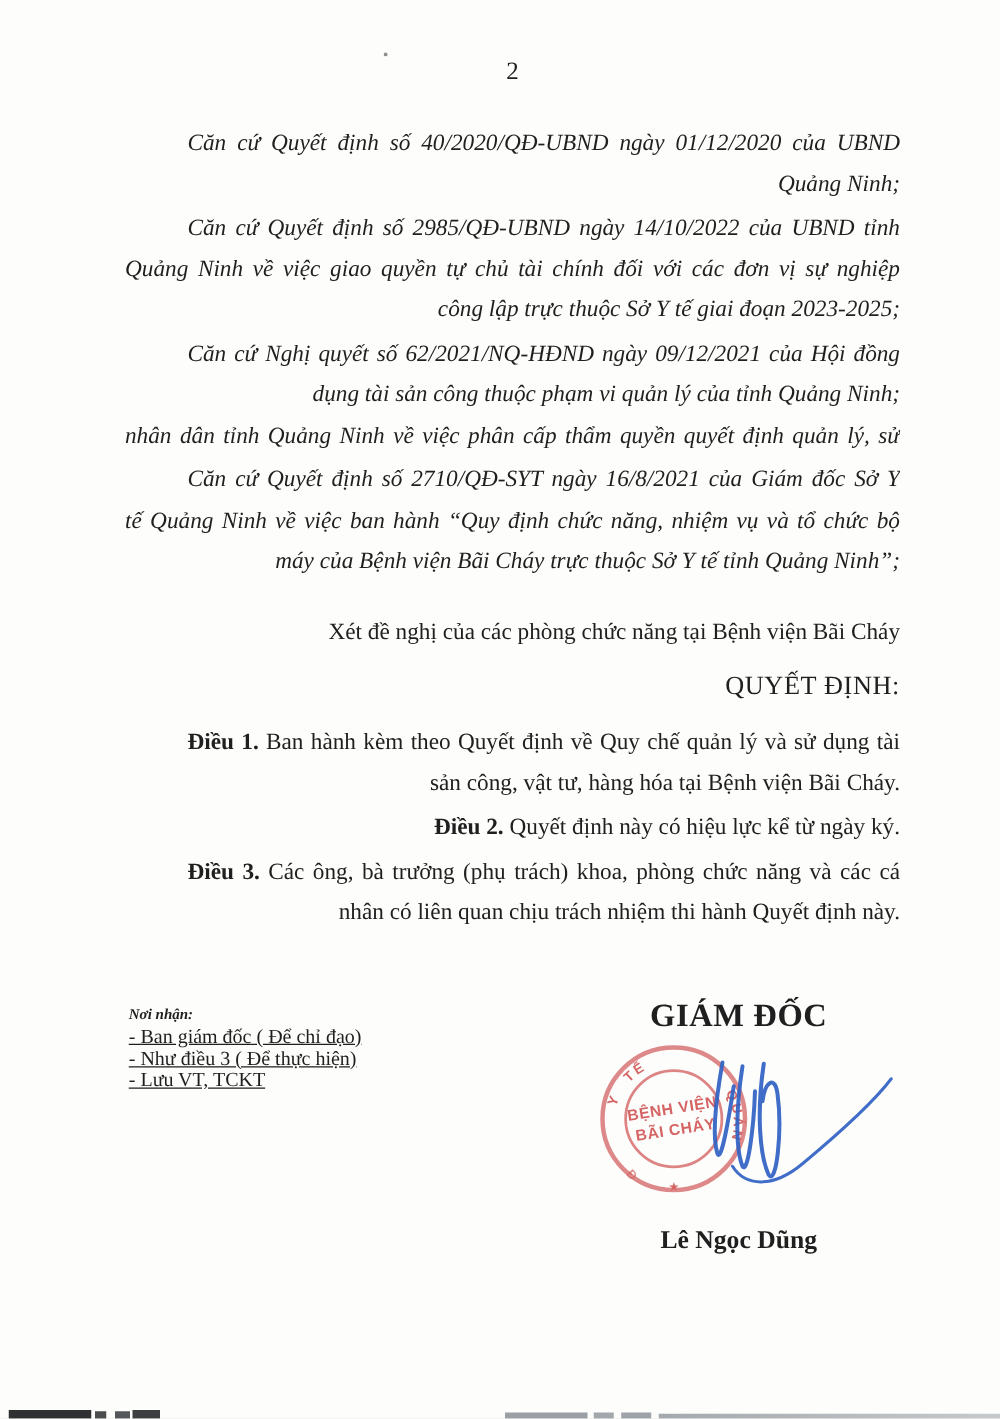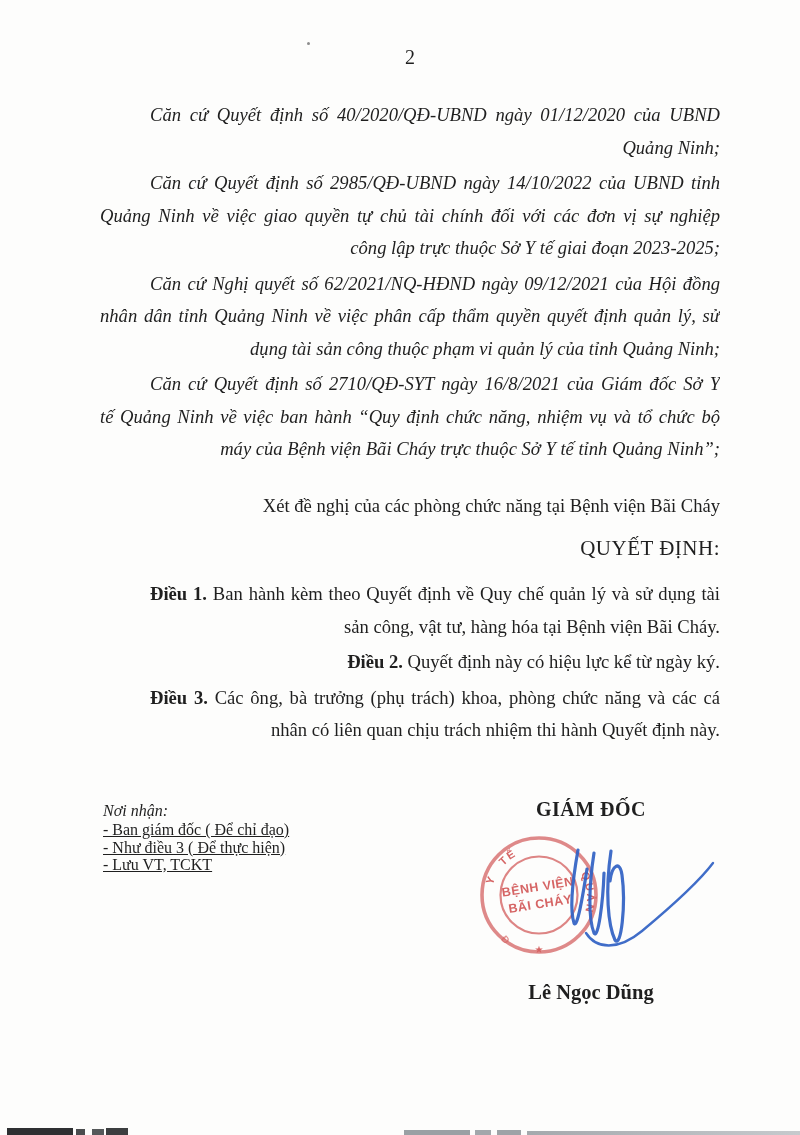--- a/index.html
+++ b/index.html
@@ -25,24 +25,24 @@
   .para.ital{font-style:italic;}
   .proposal{margin-top:24px;}
   .decision-heading{
     margin-top:12px;height:28px;line-height:28px;
     text-align:right;font-weight:normal;font-size:21px;padding-left:56px;
     letter-spacing:.5px;
   }
   .art1{margin-top:16px;}
   .b{font-weight:bold;}
   .recipients{position:absolute;left:103px;top:801px;width:260px;}
-  .recipients .rlabel{font-weight:normal;font-style:italic;font-size:16px;line-height:20px;}
+  .recipients .rlabel{font-weight:bold;font-style:italic;font-size:12px;line-height:20px;}
   .recipients .ritem{font-size:16px;line-height:17.5px;text-decoration:underline;}
   .sign-col{position:absolute;left:481px;top:798px;width:220px;text-align:center;}
-  .sign-title{font-weight:bold;font-size:20px;letter-spacing:.5px;}
+  .sign-title{font-weight:bold;font-size:26px;letter-spacing:.5px;}
   .signer-name{
     position:absolute;left:481px;top:944px;width:220px;text-align:center;
     font-weight:bold;font-size:20.5px;margin-top:37px;
   }
   .stamp-svg{position:absolute;left:477px;top:831px;opacity:.85;z-index:2;}
   .sig-svg{position:absolute;left:550px;top:823px;z-index:3;}
   
   .art{position:absolute;}
   .spk{position:absolute;left:307px;top:42px;width:3px;height:3px;border-radius:50%;background:#8d8d8d;}
   .a1{left:7px;top:1128px;width:66px;height:7px;background:#2e3032;}
@@ -69,22 +69,22 @@
     </div>
 
     <div class="para ital">
       <div class="line just indent">Căn cứ Quyết định số 2985/QĐ-UBND ngày 14/10/2022 của UBND tỉnh</div>
       <div class="line just">Quảng Ninh về việc giao quyền tự chủ tài chính đối với các đơn vị sự nghiệp</div>
       <div class="line last">công lập trực thuộc Sở Y tế giai đoạn 2023-2025;</div>
     </div>
 
     <div class="para ital">
       <div class="line just indent">Căn cứ Nghị quyết số 62/2021/NQ-HĐND ngày 09/12/2021 của Hội đồng</div>
+      <div class="line last">dụng tài sản công thuộc phạm vi quản lý của tỉnh Quảng Ninh;</div>
       <div class="line just">nhân dân tỉnh Quảng Ninh về việc phân cấp thẩm quyền quyết định quản lý, sử</div>
-      <div class="line last">dụng tài sản công thuộc phạm vi quản lý của tỉnh Quảng Ninh;</div>
     </div>
 
     <div class="para ital">
       <div class="line just indent">Căn cứ Quyết định số 2710/QĐ-SYT ngày 16/8/2021 của Giám đốc Sở Y</div>
       <div class="line just">tế Quảng Ninh về việc ban hành “Quy định chức năng, nhiệm vụ và tổ chức bộ</div>
       <div class="line last">máy của Bệnh viện Bãi Cháy trực thuộc Sở Y tế tỉnh Quảng Ninh”;</div>
     </div>
 
     <div class="para proposal">
       <div class="line last indent">Xét đề nghị của các phòng chức năng tại Bệnh viện Bãi Cháy</div>

